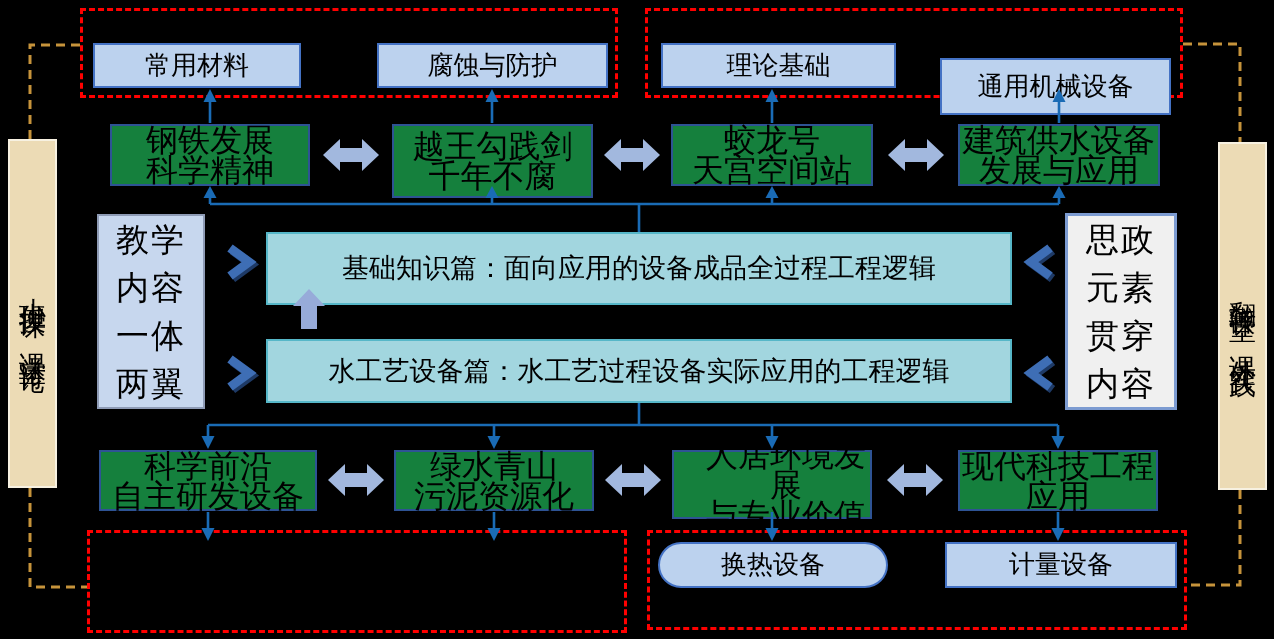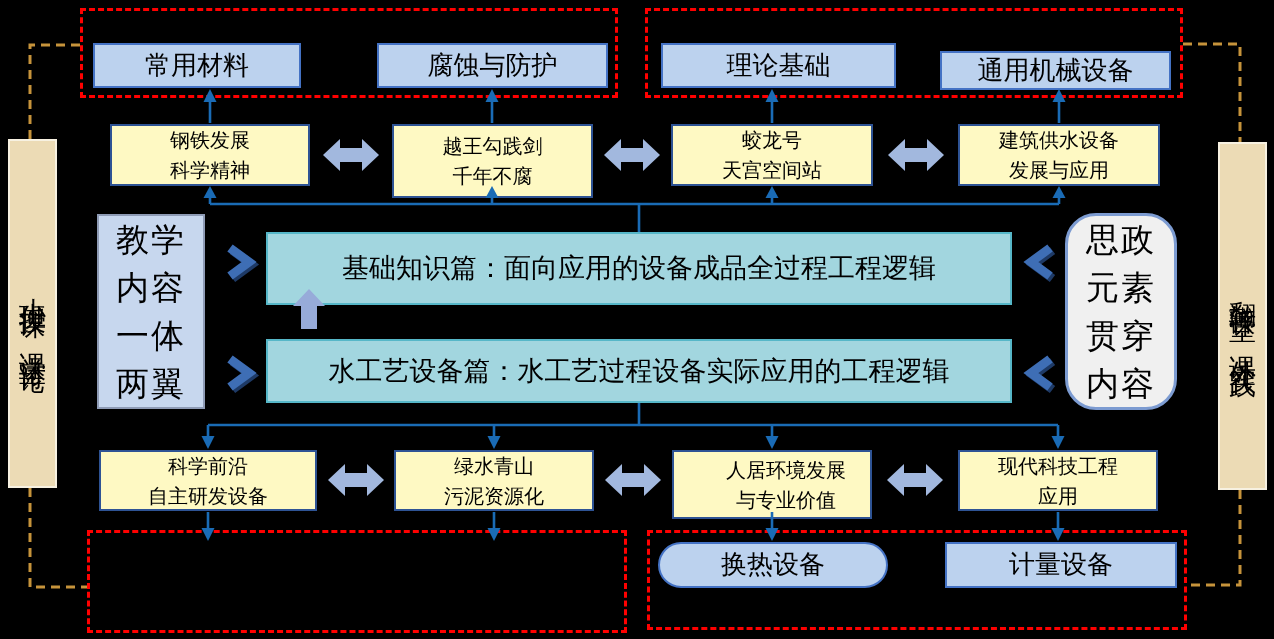--- a/index.html
+++ b/index.html
@@ -2,21 +2,21 @@
 <html><head>
 <meta charset="utf-8">
 <style>
   html,body{margin:0;padding:0;background:#000;}
   #canvas{position:relative;width:1274px;height:639px;background:#000;overflow:hidden;
           font-family:"Liberation Serif","DejaVu Serif",serif;color:#000;}
   .abs{position:absolute;box-sizing:border-box;}
   .box{display:flex;align-items:center;justify-content:center;text-align:center;
        white-space:pre-line;line-height:1.2;}
   .box-blue{background:#bcd2ee;border:2px solid #4472c4;font-size:26px;}
-  .box-gray{background:#fef9c3;border:2px solid #2e5394;font-size:20px;line-height:30px;}
+  .box-gray{background:#15803d;border:2px solid #2e5394;font-size:32px;line-height:30px;}
   .box-teal{background:#a2d6df;border:2px solid #56b7c8;font-size:27px;}
   .core-left{background:#c7d7ee;border:2px solid #8e9bb5;font-size:33px;line-height:48px;letter-spacing:2px;}
   .core-right{background:#f0f0f0;border:3px solid #7c9bd1;font-size:33px;line-height:48px;letter-spacing:2px;}
   .red-dash{border:3px dashed #ff0000;}
   .panel{background:#ecdbb5;border:2px solid #f7f1e1;font-size:27px;
          display:flex;align-items:center;justify-content:center;
          writing-mode:vertical-rl;text-orientation:upright;letter-spacing:5px;text-align:center;}
   svg.overlay{position:absolute;left:0;top:0;pointer-events:none;}
 </style>
 </head>
@@ -28,38 +28,38 @@
   <div class="abs red-dash" style="left:645px;top:8px;width:538px;height:90px;"></div>
   <div class="abs red-dash" style="left:87px;top:530px;width:540px;height:103px;"></div>
   <div class="abs red-dash" style="left:647px;top:530px;width:540px;height:100px;"></div>
 
   <div class="abs panel" style="left:8px;top:139px;width:49px;height:349px;">小班授课+课堂讨论</div>
   <div class="abs panel" style="left:1218px;top:142px;width:49px;height:348px;">翻转课堂+课外实践</div>
 
   <div class="abs box box-blue" style="left:93px;top:43px;width:208px;height:45px;">常用材料</div>
   <div class="abs box box-blue" style="left:377px;top:43px;width:231px;height:45px;">腐蚀与防护</div>
   <div class="abs box box-blue" style="left:661px;top:43px;width:235px;height:45px;">理论基础</div>
-  <div class="abs box box-blue" style="left:940px;top:51px;width:231px;height:39px;">通用机械设备</div>
+  <div class="abs box box-blue" style="left:940px;top:58px;width:231px;height:57px;">通用机械设备</div>
 
   <div class="abs box box-gray" style="left:110px;top:124px;width:200px;height:62px;">钢铁发展
 科学精神</div>
   <div class="abs box box-gray" style="left:392px;top:124px;width:201px;height:74px;">越王勾践剑
 千年不腐</div>
   <div class="abs box box-gray" style="left:671px;top:124px;width:202px;height:62px;">蛟龙号
 天宫空间站</div>
   <div class="abs box box-gray" style="left:958px;top:124px;width:202px;height:62px;">建筑供水设备
 发展与应用</div>
 
   <div class="abs box core-left" style="left:97px;top:214px;width:108px;height:195px;">教学
 内容
 一体
 两翼</div>
   <div class="abs box box-teal" style="left:266px;top:232px;width:746px;height:73px;">基础知识篇：面向应用的设备成品全过程工程逻辑</div>
   <div class="abs box box-teal" style="left:266px;top:339px;width:746px;height:64px;">水工艺设备篇：水工艺过程设备实际应用的工程逻辑</div>
-  <div class="abs box core-right" style="left:1065px;top:213px;width:112px;height:197px;border-radius:31px;">思政
+  <div class="abs box core-right" style="left:1065px;top:213px;width:112px;height:197px;">思政
 元素
 贯穿
 内容</div>
 
   <div class="abs box box-gray" style="left:99px;top:450px;width:218px;height:61px;">科学前沿
 自主研发设备</div>
   <div class="abs box box-gray" style="left:394px;top:450px;width:200px;height:61px;">绿水青山
 污泥资源化</div>
   <div class="abs box box-gray" style="left:672px;top:450px;width:200px;height:69px;padding-left:28px;">人居环境发展
 与专业价值</div>

